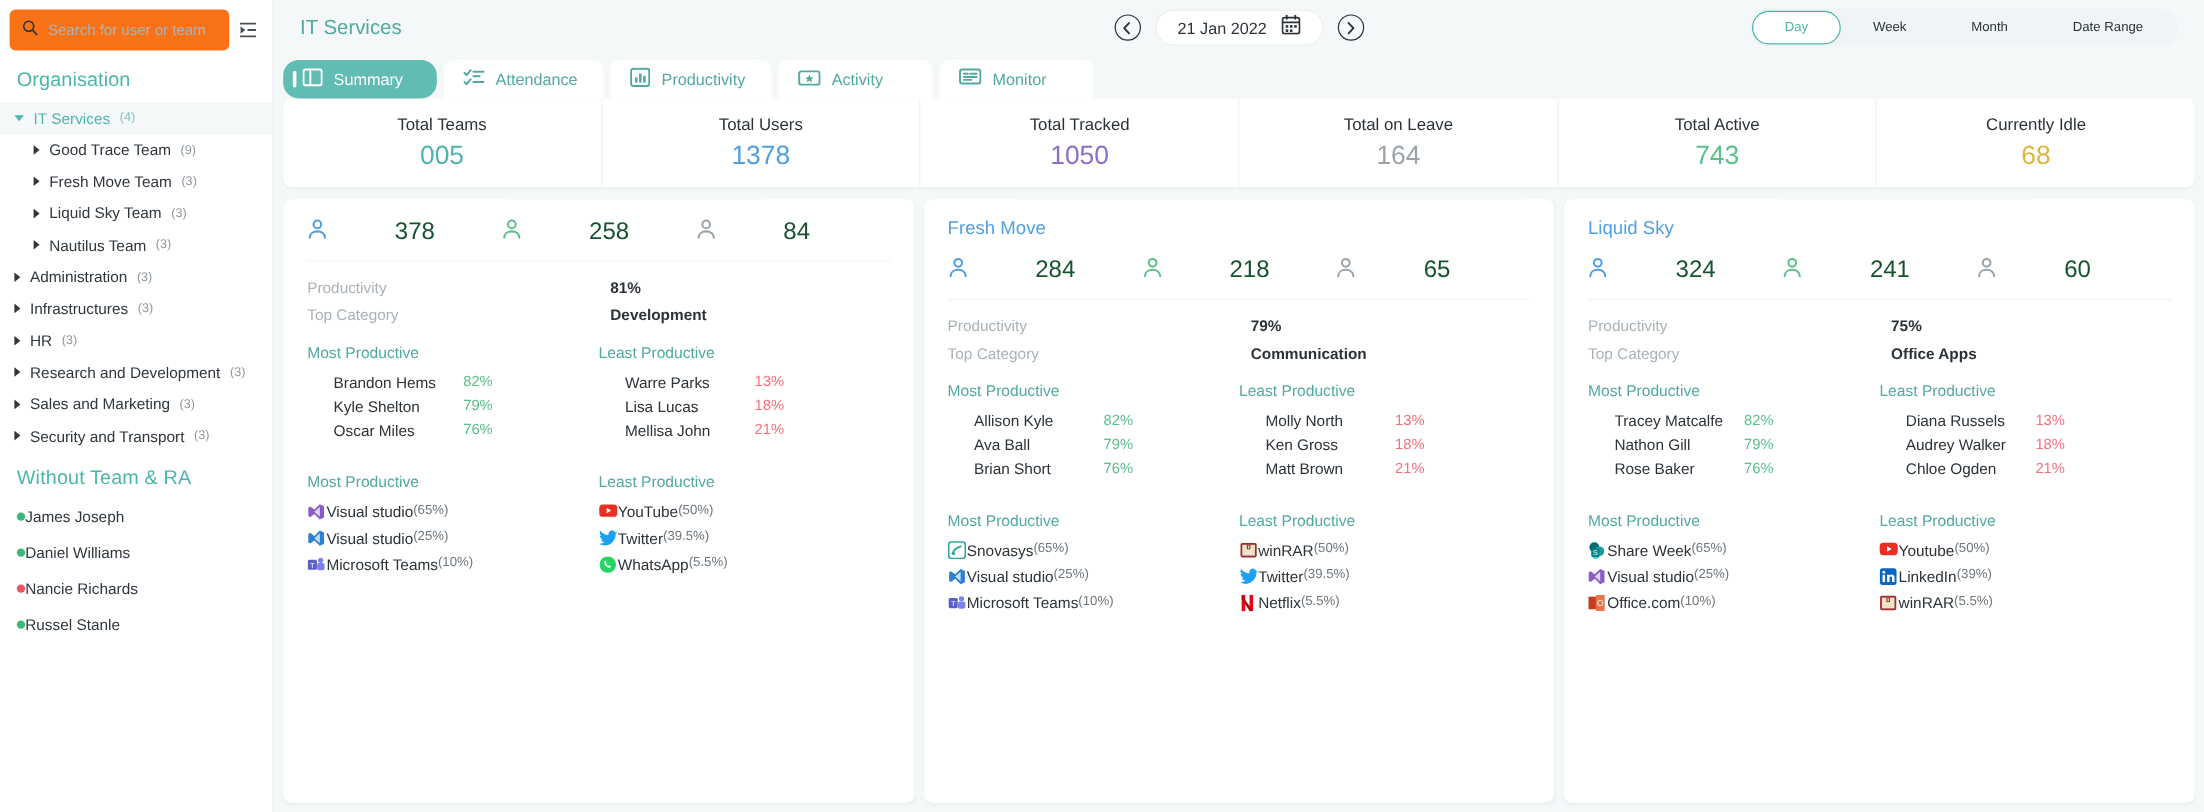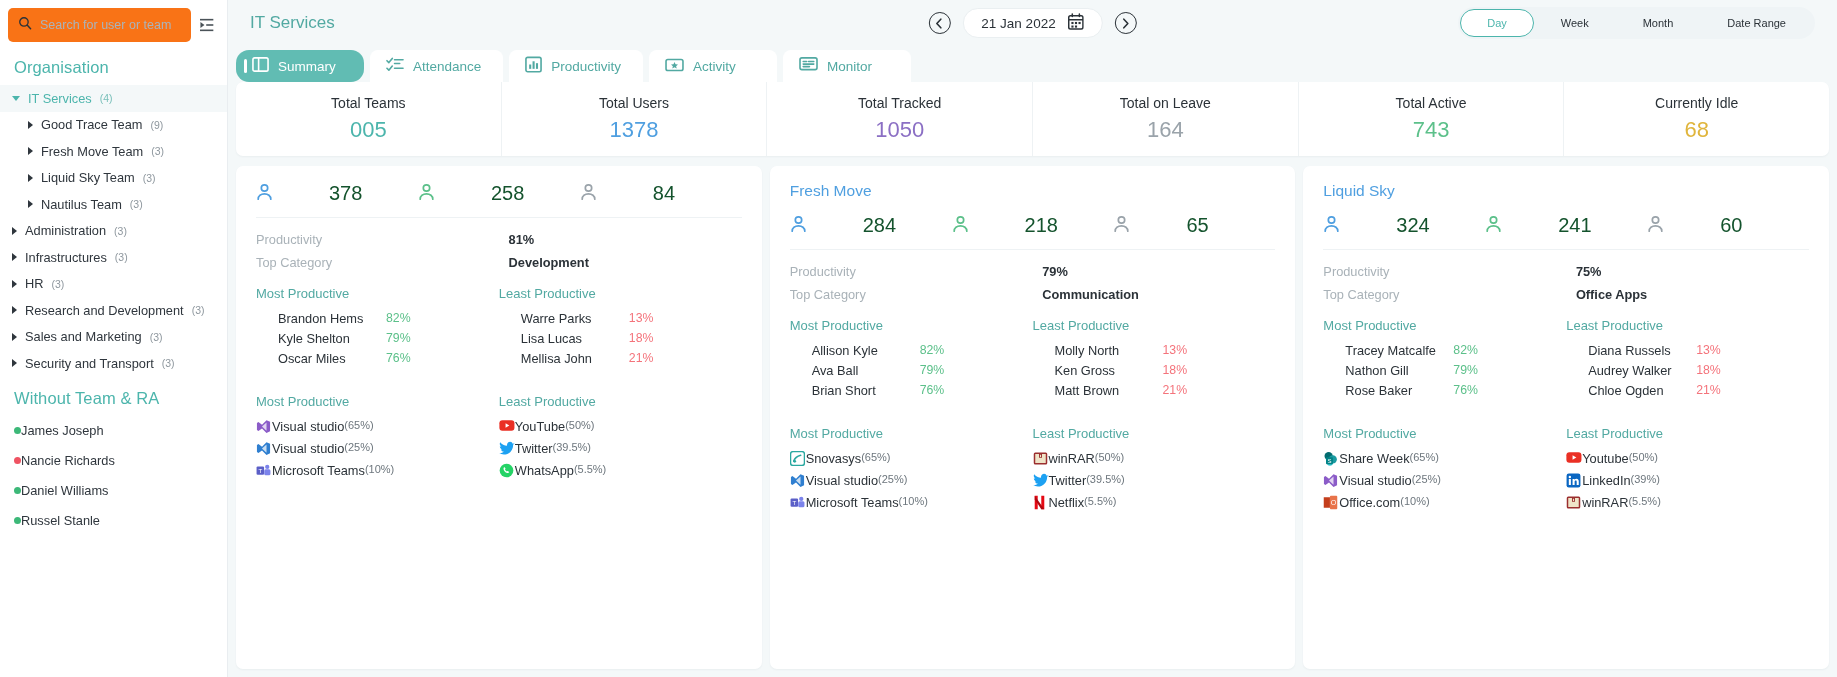--- a/index.html
+++ b/index.html
@@ -272,26 +272,26 @@
         </div>
       </div>
 
     <div class="sb-section second">Without Team &amp; RA</div>
     <div id="users-host">
         <div class="user-row">
           <span class="dot" style="background:#3cb878"></span>
           <span>James Joseph</span>
         </div>
         <div class="user-row">
+          <span class="dot" style="background:#3cb878"></span>
+          <span>Daniel Williams</span>
+        </div>
+        <div class="user-row">
           <span class="dot" style="background:#ef5362"></span>
           <span>Nancie Richards</span>
-        </div>
-        <div class="user-row">
-          <span class="dot" style="background:#3cb878"></span>
-          <span>Daniel Williams</span>
         </div>
         <div class="user-row">
           <span class="dot" style="background:#3cb878"></span>
           <span>Russel Stanle</span>
         </div>
       </div>
   </aside>
 
   <section class="main">
 

